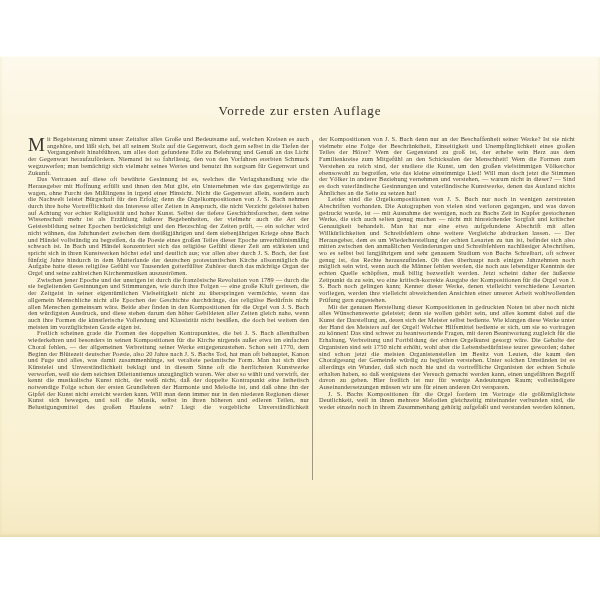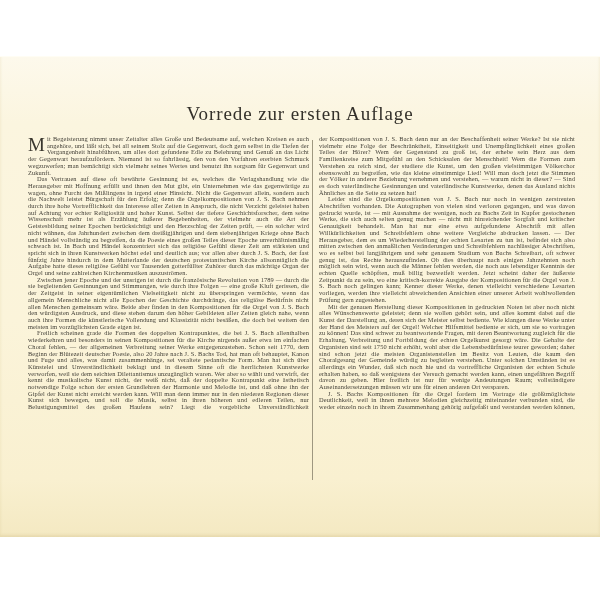--- a/index.html
+++ b/index.html
@@ -8,21 +8,21 @@
     background:#ffffff;
     font-family:"Liberation Serif","DejaVu Serif",serif;
   }
   .paper{
     position:absolute;left:0;top:56px;width:600px;height:481px;
     background:linear-gradient(180deg,#fdf9ec 0%,#fbf5df 14%,#fbf4da 55%,#f9f0d0 88%,#f4e9c2 100%);
     box-shadow:inset 0 1px 0 #fffdf4, inset 0 -2px 3px rgba(190,170,110,0.25);
   }
   .title{
     position:absolute;left:0;top:47px;width:100%;
-    text-align:center;font-size:19px;letter-spacing:0.9px;
+    text-align:center;font-size:13px;letter-spacing:0.9px;
     color:#33302a;white-space:nowrap;
   }
   .col{
     position:absolute;top:80px;
     font-size:6.4px;line-height:6.7px;letter-spacing:0.1px;
     color:#45423a;text-align:justify;
   }
   .col-left{left:28px;width:281px;}
   .col-right{left:319px;width:256px;}
   .divider{

